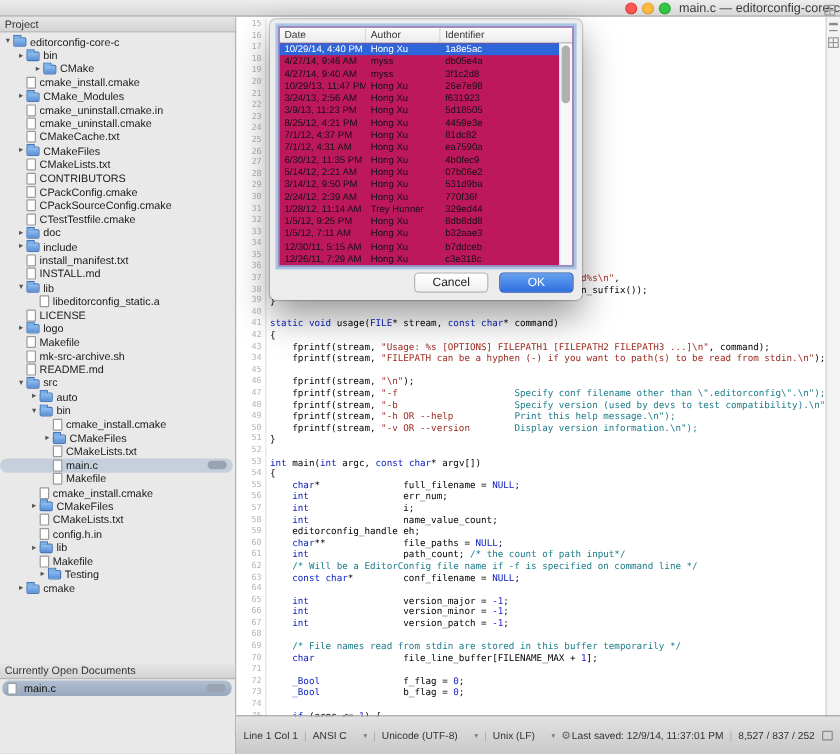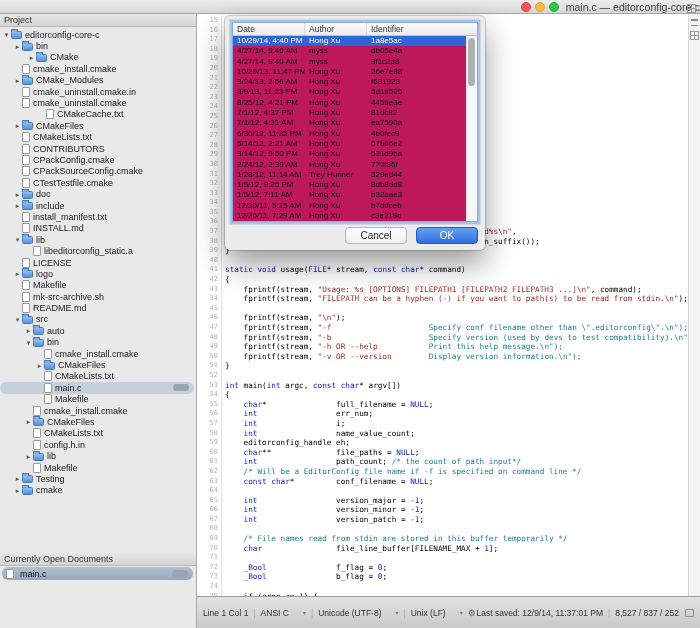--- a/index.html
+++ b/index.html
@@ -155,21 +155,21 @@
     <span class="ticon i-file"></span>
     <span class="tlabel">cmake_uninstall.cmake.in</span>
 
   </div>
         <div class="trow" style="padding-left: 13px;">
     <span class="tri"></span>
     <span class="ticon i-file"></span>
     <span class="tlabel">cmake_uninstall.cmake</span>
 
   </div>
-        <div class="trow" style="padding-left: 13px; margin-left: 24px;">
+        <div class="trow" style="padding-left: 13px;">
     <span class="tri"></span>
     <span class="ticon i-file"></span>
     <span class="tlabel">CMakeCache.txt</span>
 
   </div>
         <div class="trow" style="padding-left: 13px;">
     <span class="tri">▸</span>
     <span class="ticon i-folder"></span>
     <span class="tlabel">CMakeFiles</span>
 
@@ -347,21 +347,21 @@
     <span class="ticon i-folder"></span>
     <span class="tlabel">lib</span>
 
   </div>
         <div class="trow" style="padding-left: 24px;">
     <span class="tri"></span>
     <span class="ticon i-file"></span>
     <span class="tlabel">Makefile</span>
 
   </div>
-        <div class="trow" style="padding-left: 13px;">
+        <div class="trow" style="padding-left: 31px;">
     <span class="tri">▸</span>
     <span class="ticon i-folder"></span>
     <span class="tlabel">Testing</span>
 
   </div>
         <div class="trow" style="padding-left: 13px;">
     <span class="tri">▸</span>
     <span class="ticon i-folder"></span>
     <span class="tlabel">cmake</span>
 

